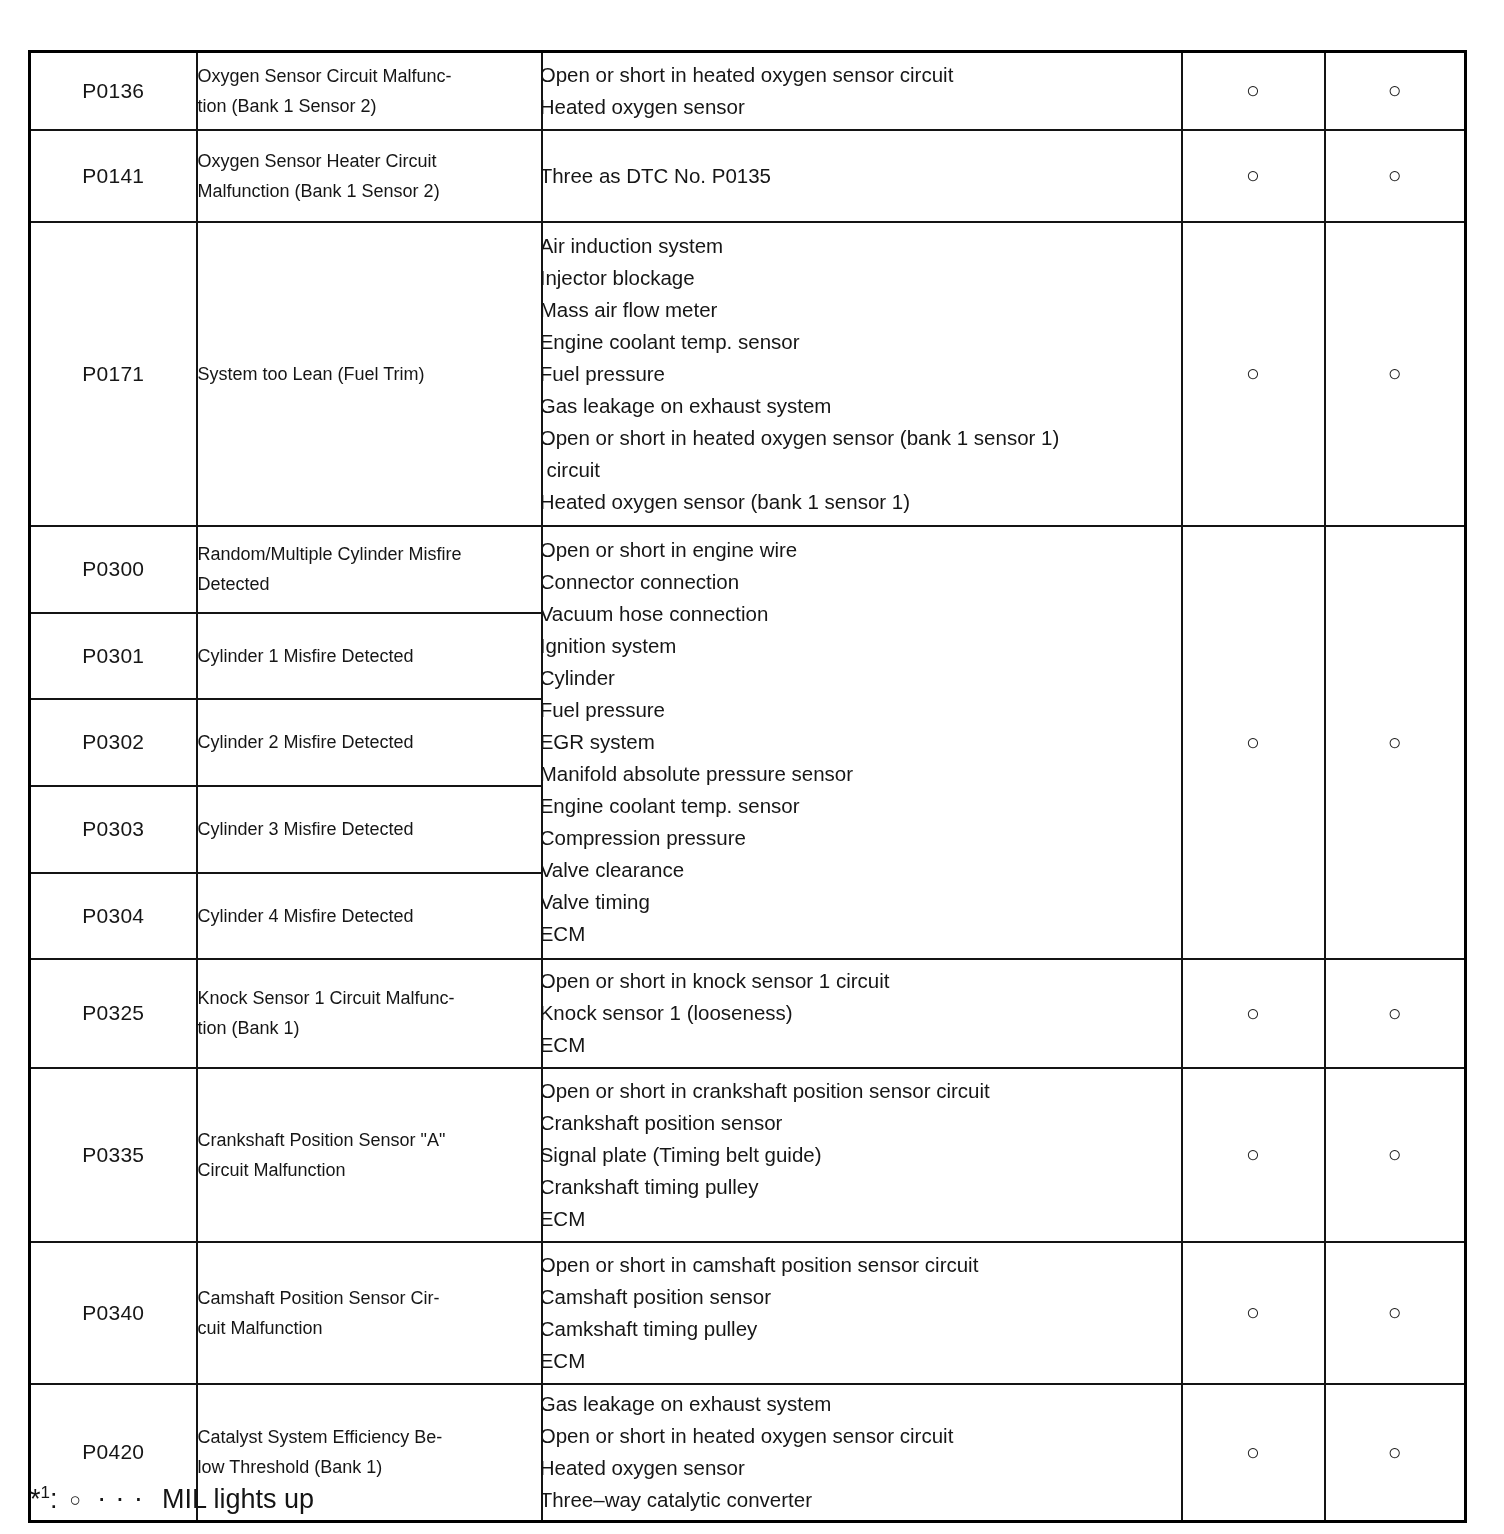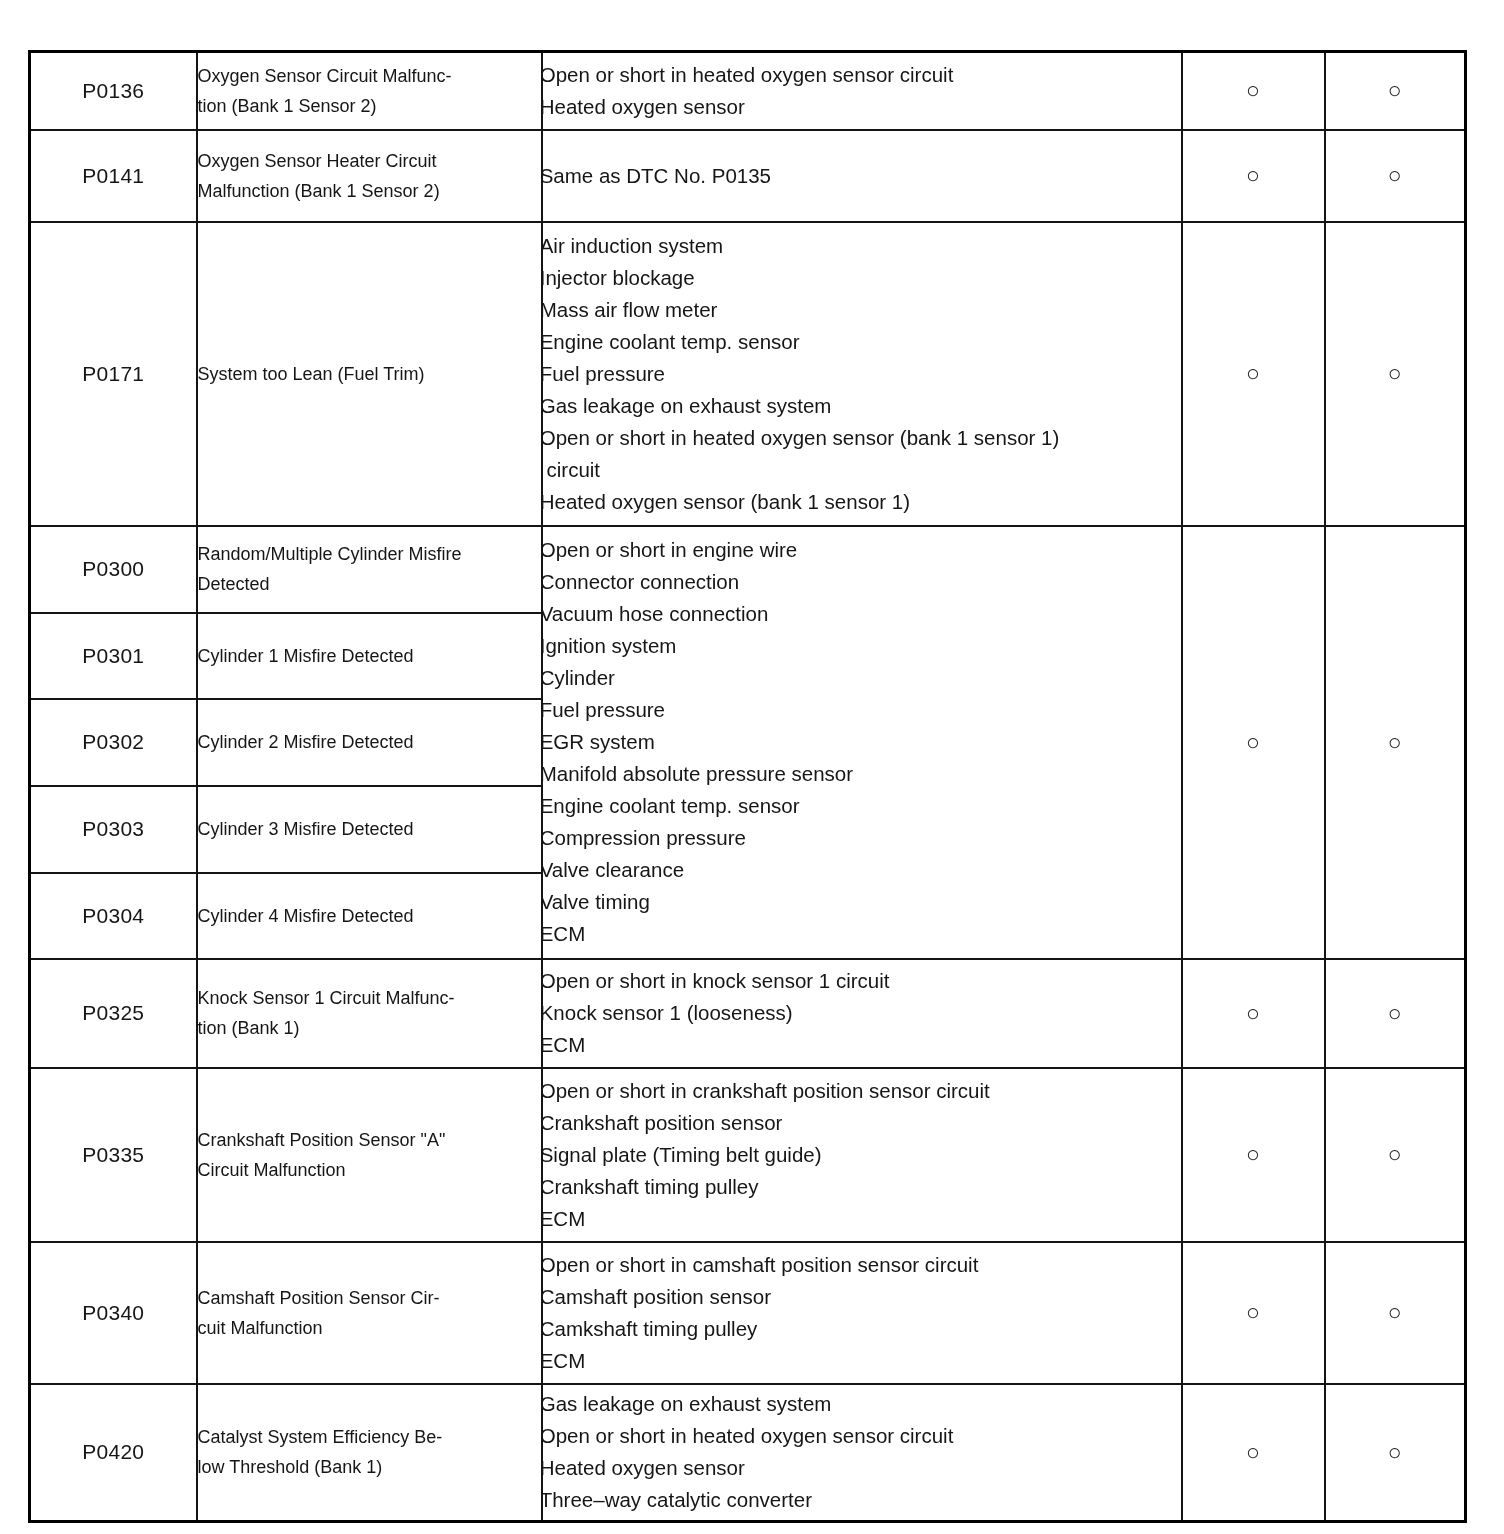--- a/index.html
+++ b/index.html
@@ -122,21 +122,21 @@
       <td class="col-mark"><span class="mark">○</span></td>
       <td class="col-mark"><span class="mark">○</span></td>
     </tr>
 
     <tr style="height:92px">
       <td class="col-code">P0141</td>
       <td class="col-desc">Oxygen Sensor Heater Circuit
 Malfunction (Bank 1 Sensor 2)</td>
       <td class="col-causes">
         <div>
-              <div class="cause">Same as DTC No. P0135</div>
+              <div class="cause">Three as DTC No. P0135</div>
             </div>
       </td>
       <td class="col-mark"><span class="mark">○</span></td>
       <td class="col-mark"><span class="mark">○</span></td>
     </tr>
 
     <tr style="height:304px">
       <td class="col-code">P0171</td>
       <td class="col-desc">System too Lean (Fuel Trim)</td>
       <td class="col-causes">
@@ -260,14 +260,17 @@
               <div class="cause">Heated oxygen sensor</div>
               <div class="cause">Three–way catalytic converter</div>
             </div>
       </td>
       <td class="col-mark"><span class="mark">○</span></td>
       <td class="col-mark"><span class="mark">○</span></td>
     </tr>
   </tbody>
     </table>
 
+  <div class="footnote">
+    <span>*</span><span class="fn-sup">1</span><span>:</span><span class="fn-circle">○</span><span class="fn-dots">···</span><span class="fn-text">MIL lights up</span>
+  </div>
 
 </div>
 
 </body></html>

